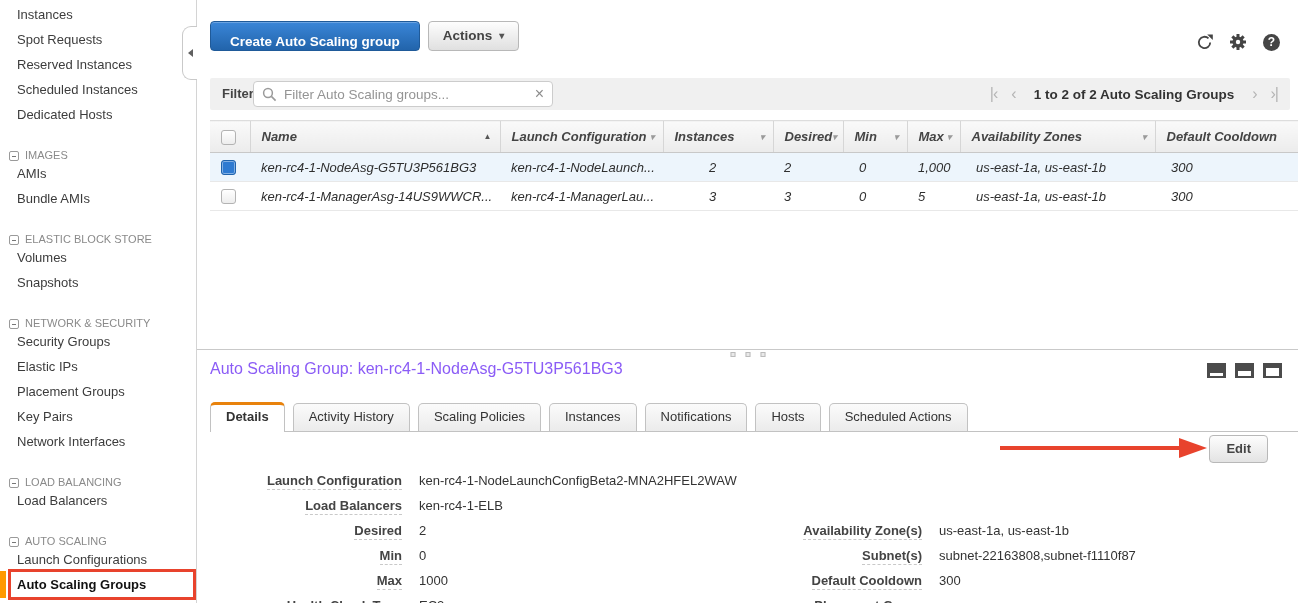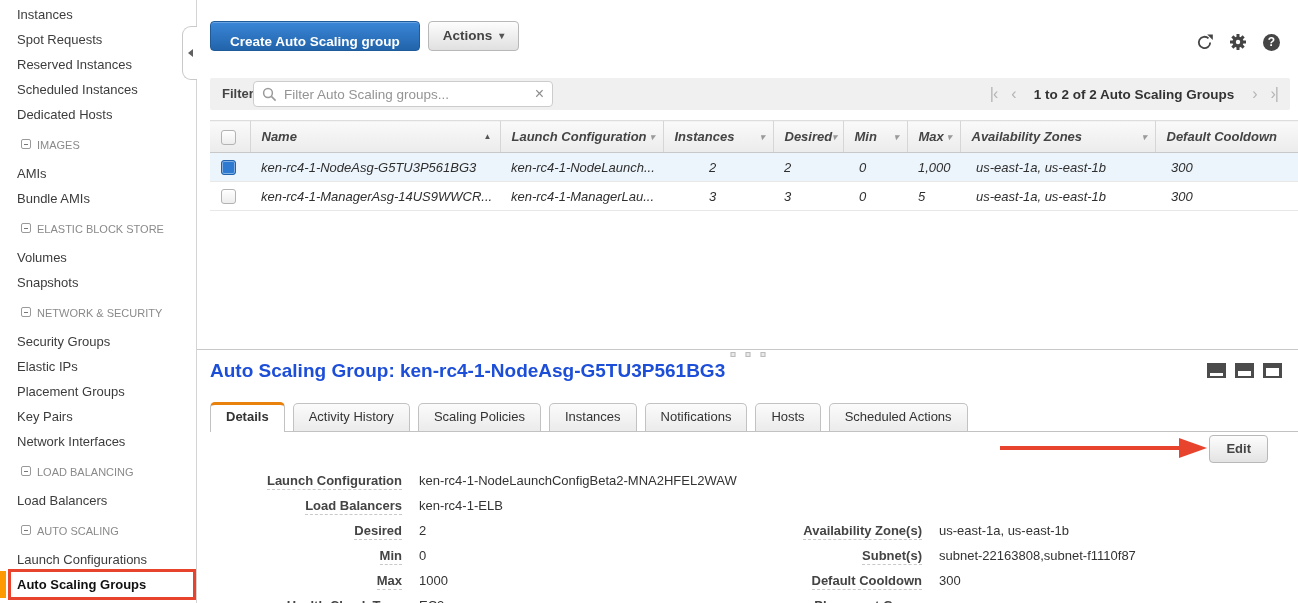--- a/index.html
+++ b/index.html
@@ -8,21 +8,21 @@
     width:1298px; height:603px; overflow:hidden; position:relative;
     background:#fff; color:#333;
     font-family:"Liberation Sans", sans-serif; font-size:13px;
   }
 
   
   .sidebar { position:absolute; left:0; top:0; bottom:0; width:197px; background:#fff; border-right:1px solid #d4d4d4; }
   .nav { list-style:none; margin:2px 0 0 0; padding:0; }
   .nav li { position:relative; height:25px; line-height:25px; padding-left:17px; color:#3c3c3c; cursor:pointer; white-space:nowrap; }
   .nav li.active { font-weight:bold; color:#111; }
-  .sec-head { margin-top:12px; height:22px; padding-left:21px; display:flex; align-items:flex-start; gap:6px; color:#8a8a8a; font-size:11px; white-space:nowrap; cursor:pointer; }
+  .sec-head { margin-top:12px; height:22px; padding-left:9px; display:flex; align-items:flex-end; gap:6px; color:#8a8a8a; font-size:11px; white-space:nowrap; cursor:pointer; }
   .minus-box { width:10px; height:10px; border:1px solid #9a9a9a; border-radius:2px; position:relative; flex:none; background:#fff; }
   .minus-box::after { content:""; position:absolute; left:2px; right:2px; top:4px; height:1px; background:#777; }
   .active-bar { position:absolute; left:0; top:-1px; bottom:-1px; width:6px; background:#f90; }
   .annotation-box { position:absolute; left:8px; right:0; top:-3px; bottom:-3px; border:3px solid #e8432d; pointer-events:none; }
 
   .collapse-tab { position:absolute; left:182px; top:26px; width:15px; height:54px; background:#fff; border:1px solid #c9c9c9; border-right:none; border-radius:9px 0 0 9px; z-index:4; display:flex; align-items:center; justify-content:center; cursor:pointer; }
   .collapse-arrow { width:0; height:0; border-top:4px solid transparent; border-bottom:4px solid transparent; border-right:5px solid #606060; }
 
   
   .main { position:absolute; left:197px; top:0; right:0; bottom:0; background:#fff; }
@@ -62,21 +62,21 @@
   .cb { display:inline-block; width:15px; height:15px; border-radius:3px; vertical-align:middle; cursor:pointer; }
   .cb.unchecked { border:1px solid #b3b3b3; background:linear-gradient(#fff,#ededed); }
   .cb.checked { border:1px solid #2063ac; background:#2e7ad1; box-shadow:inset 0 0 0 1px rgba(255,255,255,.4); }
 
   
   .split-line { position:absolute; left:0; right:0; top:349px; height:1px; background:#c9c9c9; }
   .split-dots { position:absolute; top:352px; left:50%; transform:translateX(-50%); display:flex; gap:10px; cursor:row-resize; }
   .split-dots span { width:5px; height:5px; background:#e9e9e9; border:1px solid #bbb; }
 
   
-  .panel-heading { position:absolute; left:13px; top:360px; font-weight:bold; font-size:19px; color:#1d4ed8; }
+  .panel-heading { position:absolute; left:13px; top:360px; font-weight:normal; font-size:16px; color:#8b5cf6; }
   .pane-icons { position:absolute; right:16px; top:363px; display:flex; gap:9px; }
   .pane-icon { width:19px; height:15px; background:#4b4b4b; position:relative; cursor:pointer; }
   .pane-icon::after { content:""; position:absolute; left:3px; right:3px; bottom:2px; background:#fff; }
   .pane-icon.p1::after { height:3px; }
   .pane-icon.p2::after { height:5px; }
   .pane-icon.p3::after { height:8px; }
 
   .tabs { position:absolute; left:13px; right:0; top:402px; height:30px; border-bottom:1px solid #c2c2c2; display:flex; align-items:flex-end; }
   .tab { height:28px; line-height:26px; border:1px solid #c2c2c2; border-bottom:none; border-radius:5px 5px 0 0; background:linear-gradient(#fbfbfb,#ebebeb); margin-right:8px; padding:0 15px; color:#333; cursor:pointer; white-space:nowrap; }
   .tab.active { height:30px; line-height:24px; background:#fff; border-top:3px solid #e8820c; font-weight:bold; margin-bottom:-1px; position:relative; z-index:2; }

